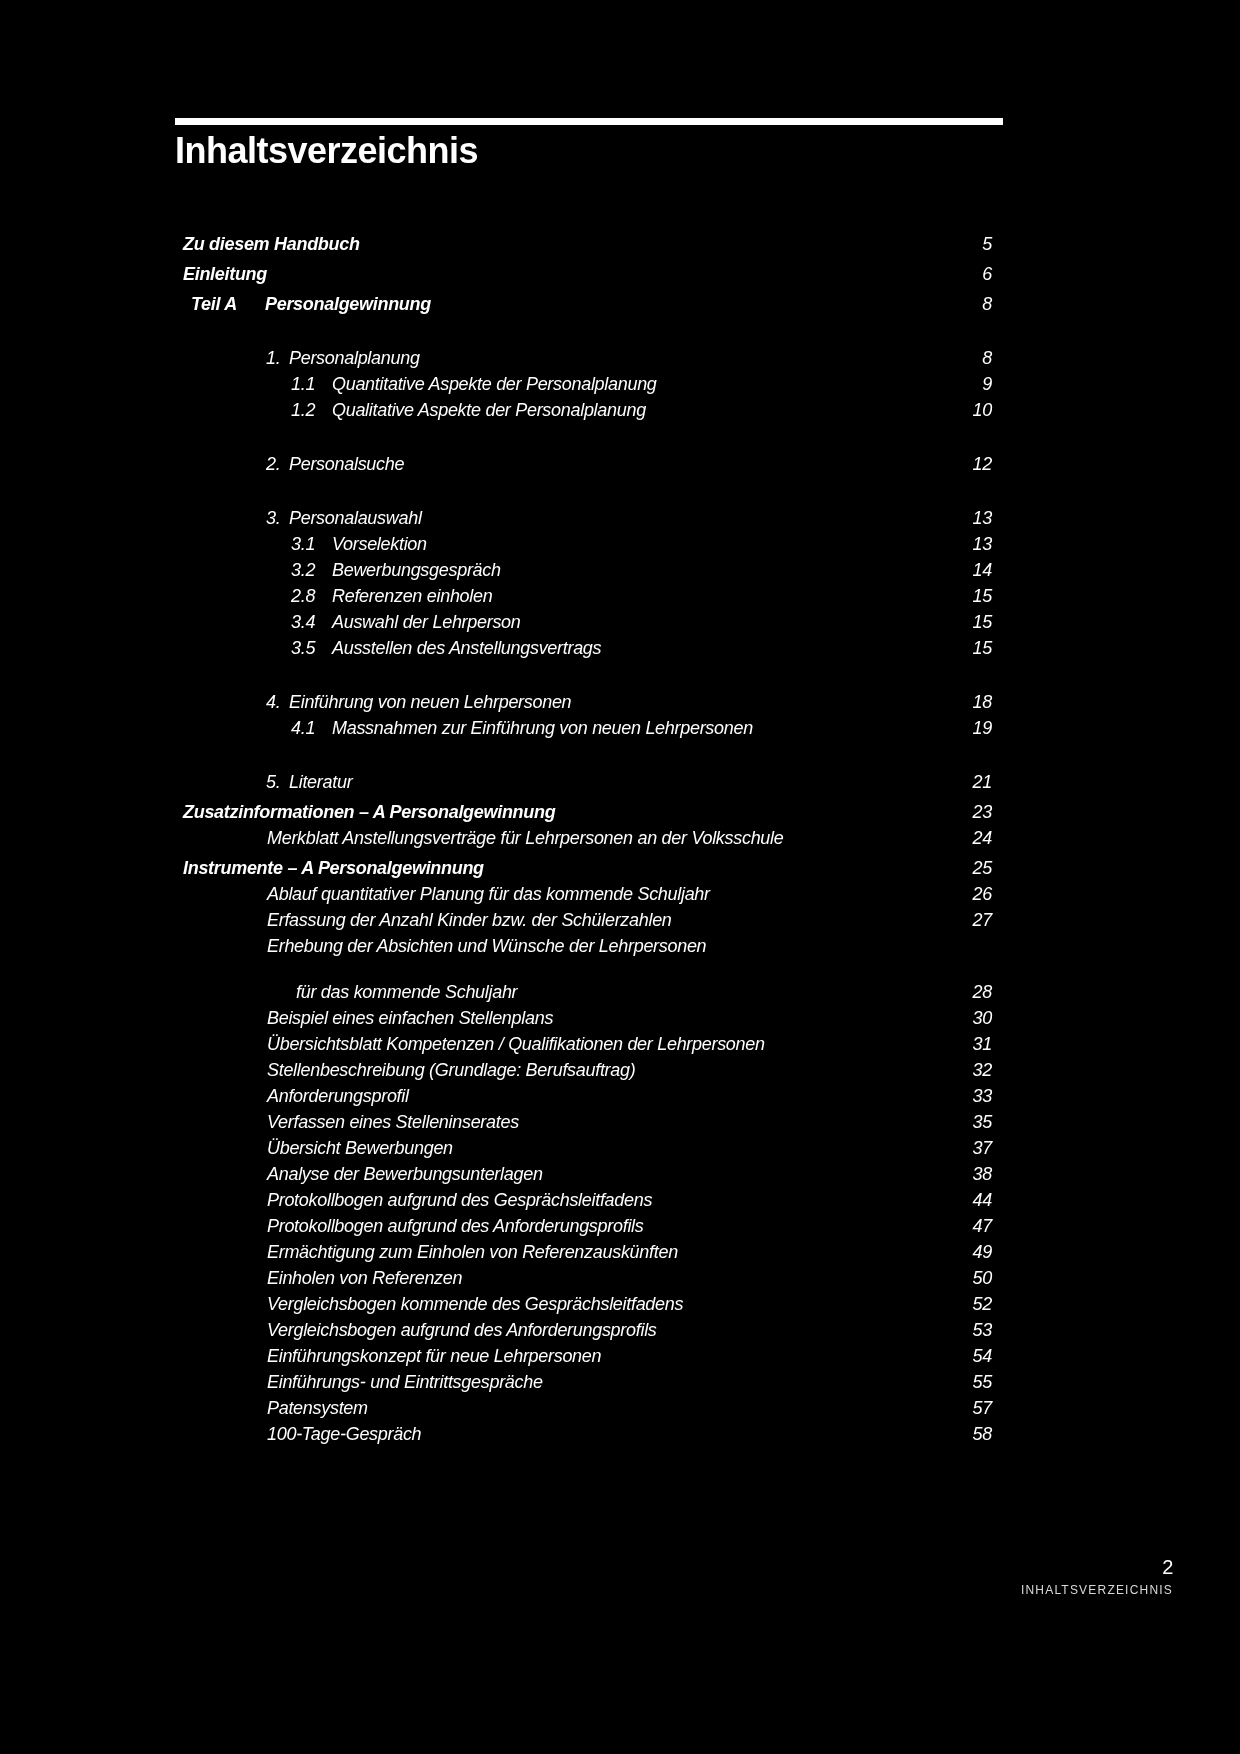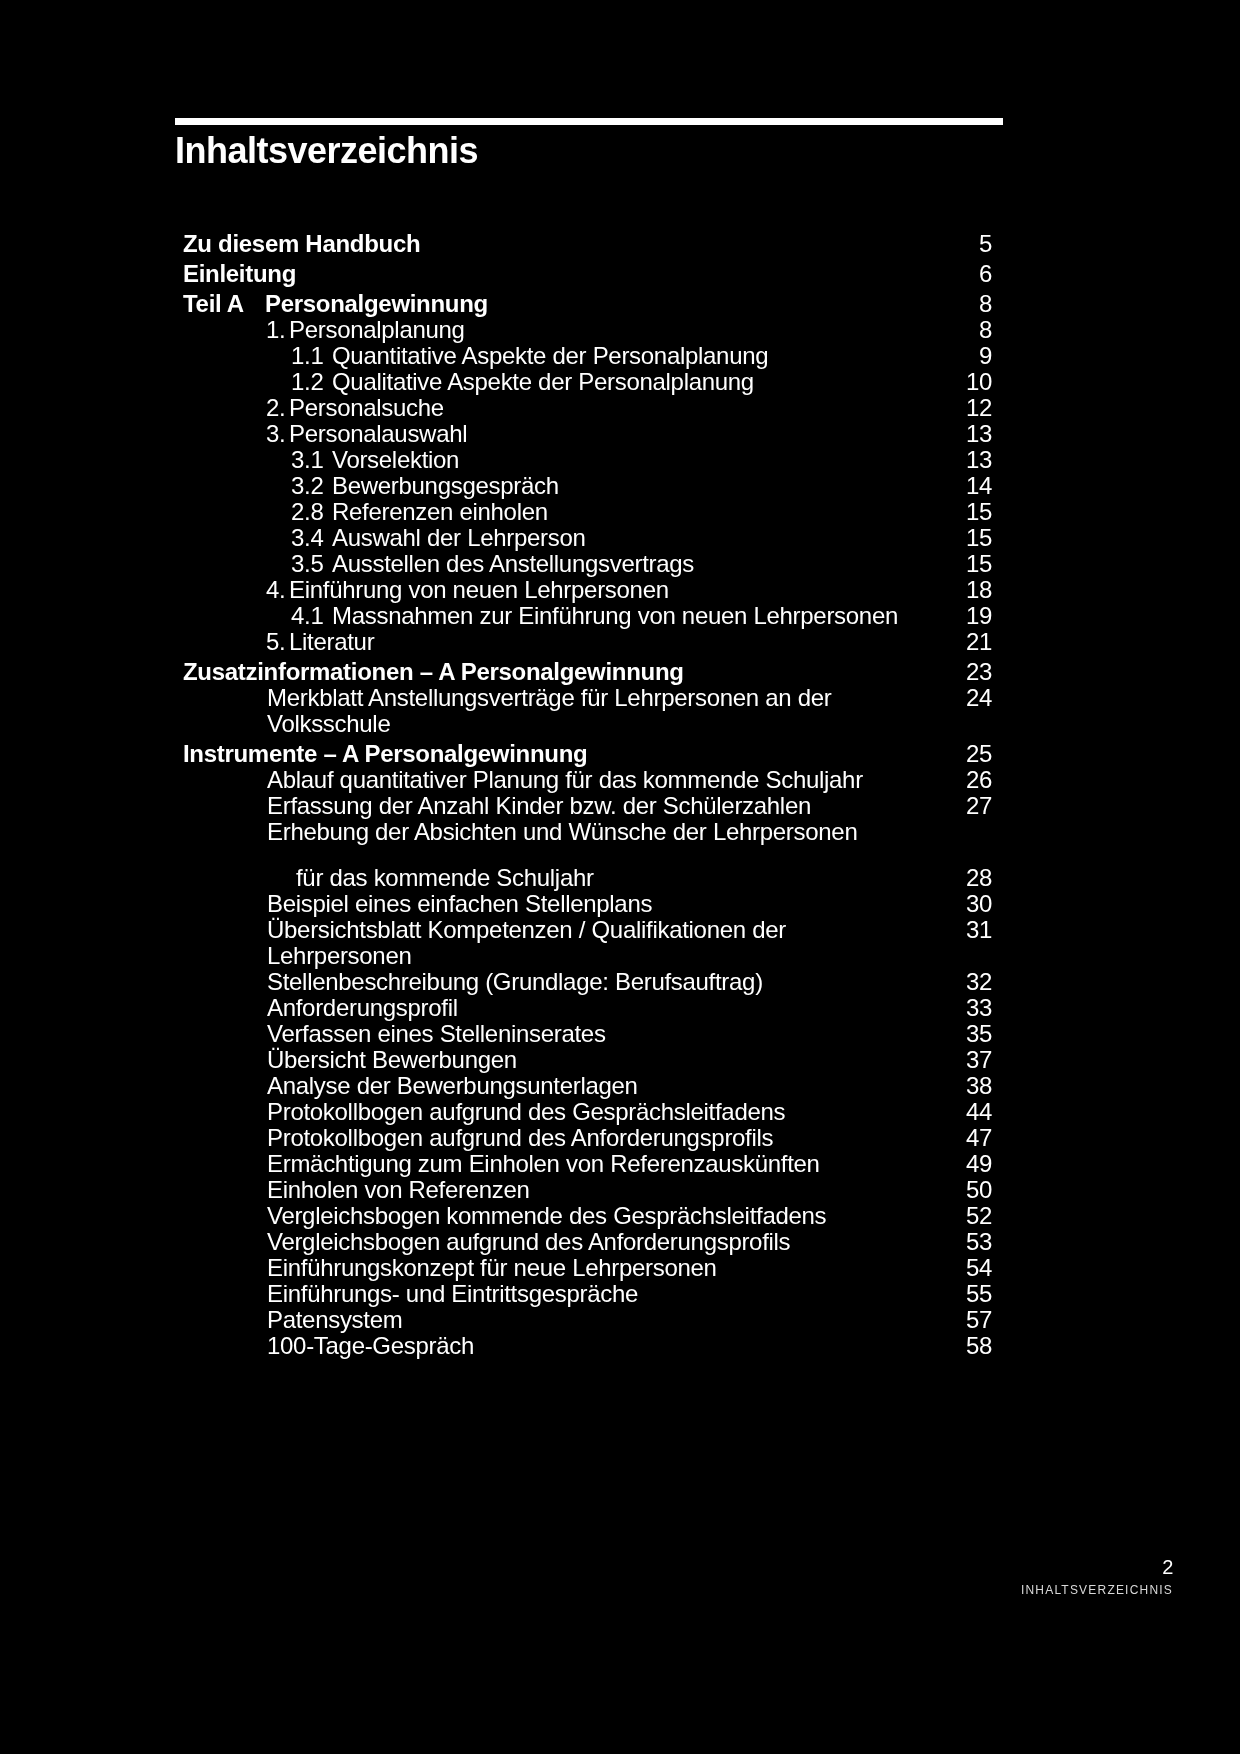--- a/index.html
+++ b/index.html
@@ -11,31 +11,31 @@
   .rule {
     position: absolute; left: 175px; top: 118px; width: 828px; height: 7px;
     background: #ffffff;
   }
   .page-title {
     position: absolute; left: 175px; top: 130px; margin: 0;
     font-size: 36px; font-weight: bold; letter-spacing: -0.5px;
   }
   .toc {
     position: absolute; left: 183px; top: 231px; width: 809px;
-    font-size: 24px; line-height: 26px;
+    font-size: 18px; line-height: 26px; font-style: italic;
   }
   .row { position: relative; }
   .row.section { margin-top: 4px; font-weight: bold; }
   .toc .row:first-child { margin-top: 0; }
-  .pre { position: absolute; top: 0; left: 0; white-space: nowrap; }
+  .pre { position: absolute; top: 0; left: 8px; white-space: nowrap; }
   .num1 > .pre { left: 83px; }
   .num2 > .pre { left: 108px; }
   .lbl { display: block; padding-right: 70px; }
   .section.has-pre > .lbl { padding-left: 82px; }
-  .num1 > .lbl { padding-left: 106px; }
+  .num1 > .lbl { padding-left: 106px; margin-top: 28px; }
   .num2 > .lbl { padding-left: 149px; }
   .instr > .lbl { padding-left: 84px; }
   .cont > .lbl { padding-left: 113px; margin-top: 20px; }
   .pg { position: absolute; right: 0; top: 0; font-weight: normal; }
   .footer { position: absolute; right: 67px; top: 1556px; text-align: right; }
   .footer .pnum { font-size: 20px; line-height: 22px; color: #ffffff; }
   .footer .plabel {
     font-size: 12px; line-height: 14px; margin-top: 5px;
     letter-spacing: 1.2px; color: #d9d9d9;
   }

